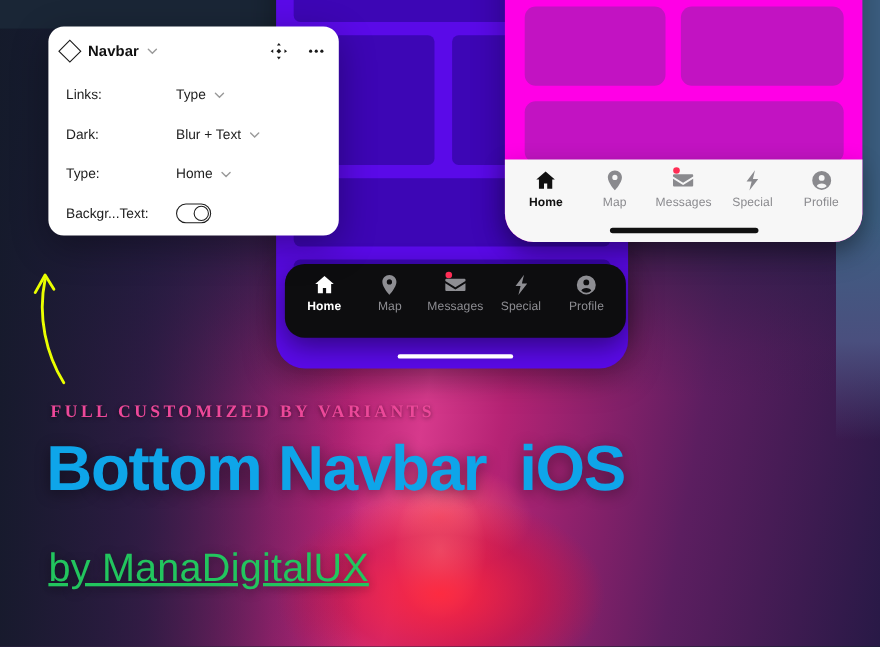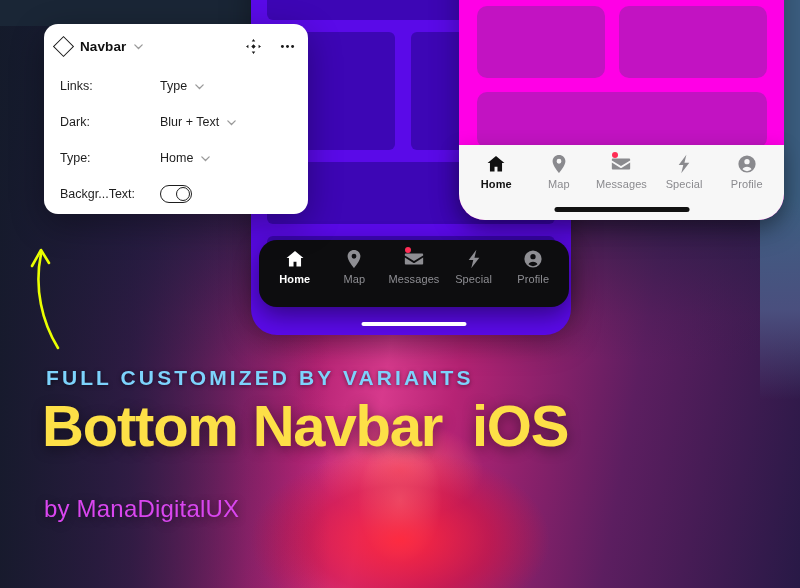--- a/index.html
+++ b/index.html
@@ -117,32 +117,32 @@
     position:absolute;top:1px;right:1px;width:12px;height:12px;border-radius:50%;
     border:1.4px solid #1e1e1e;background:#fff;
   }
 
   
   .arrow{position:absolute;left:18px;top:222px;width:70px;height:128px;}
 
   
   .kicker{
     position:absolute;left:46px;top:366px;
-    font-size:21px;font-weight:bold;letter-spacing:3.1px;color:#7dd3fc;
-    text-shadow:0 1px 4px rgba(0,0,0,.5);white-space:nowrap;
+    font-size:16px;font-weight:bold;letter-spacing:3.1px;color:#ec4899;
+    text-shadow:0 1px 4px rgba(0,0,0,.5);white-space:nowrap;font-family:Liberation Serif, serif;
   }
   .headline{
     position:absolute;left:42px;top:392px;
-    font-size:58px;font-weight:bold;color:#fde047;letter-spacing:-1.2px;
+    font-size:58px;font-weight:bold;color:#0ea5e9;letter-spacing:-1.2px;
     white-space:pre;text-shadow:0 3px 14px rgba(0,0,0,.45);
   }
   .byline{
     position:absolute;left:44px;top:495px;
-    font-size:24px;color:#d946ef;letter-spacing:.2px;
-    text-shadow:0 2px 10px rgba(0,0,0,.45);white-space:nowrap;
+    font-size:36px;color:#22c55e;letter-spacing:.2px;
+    text-shadow:0 2px 10px rgba(0,0,0,.45);white-space:nowrap;text-decoration:underline;
   }
 </style>
 </head>
 <body>
 
 <div class="stage">
 
   <div class="bg">
     <div class="bg-corridor"></div>
     <div class="bg-topshade"></div>

